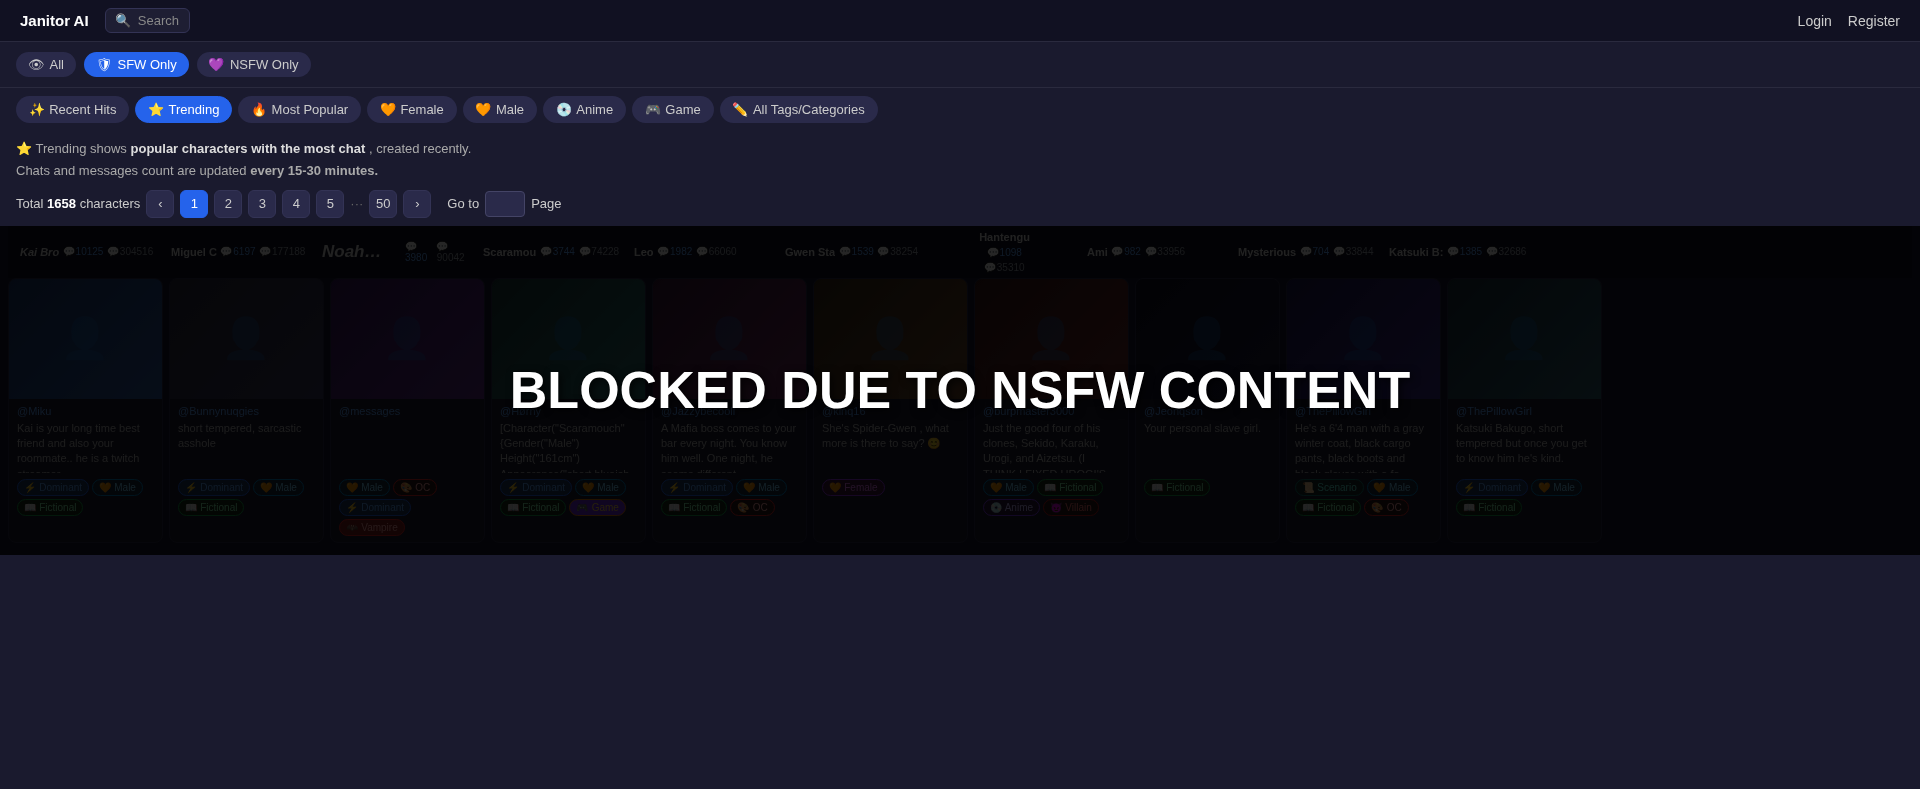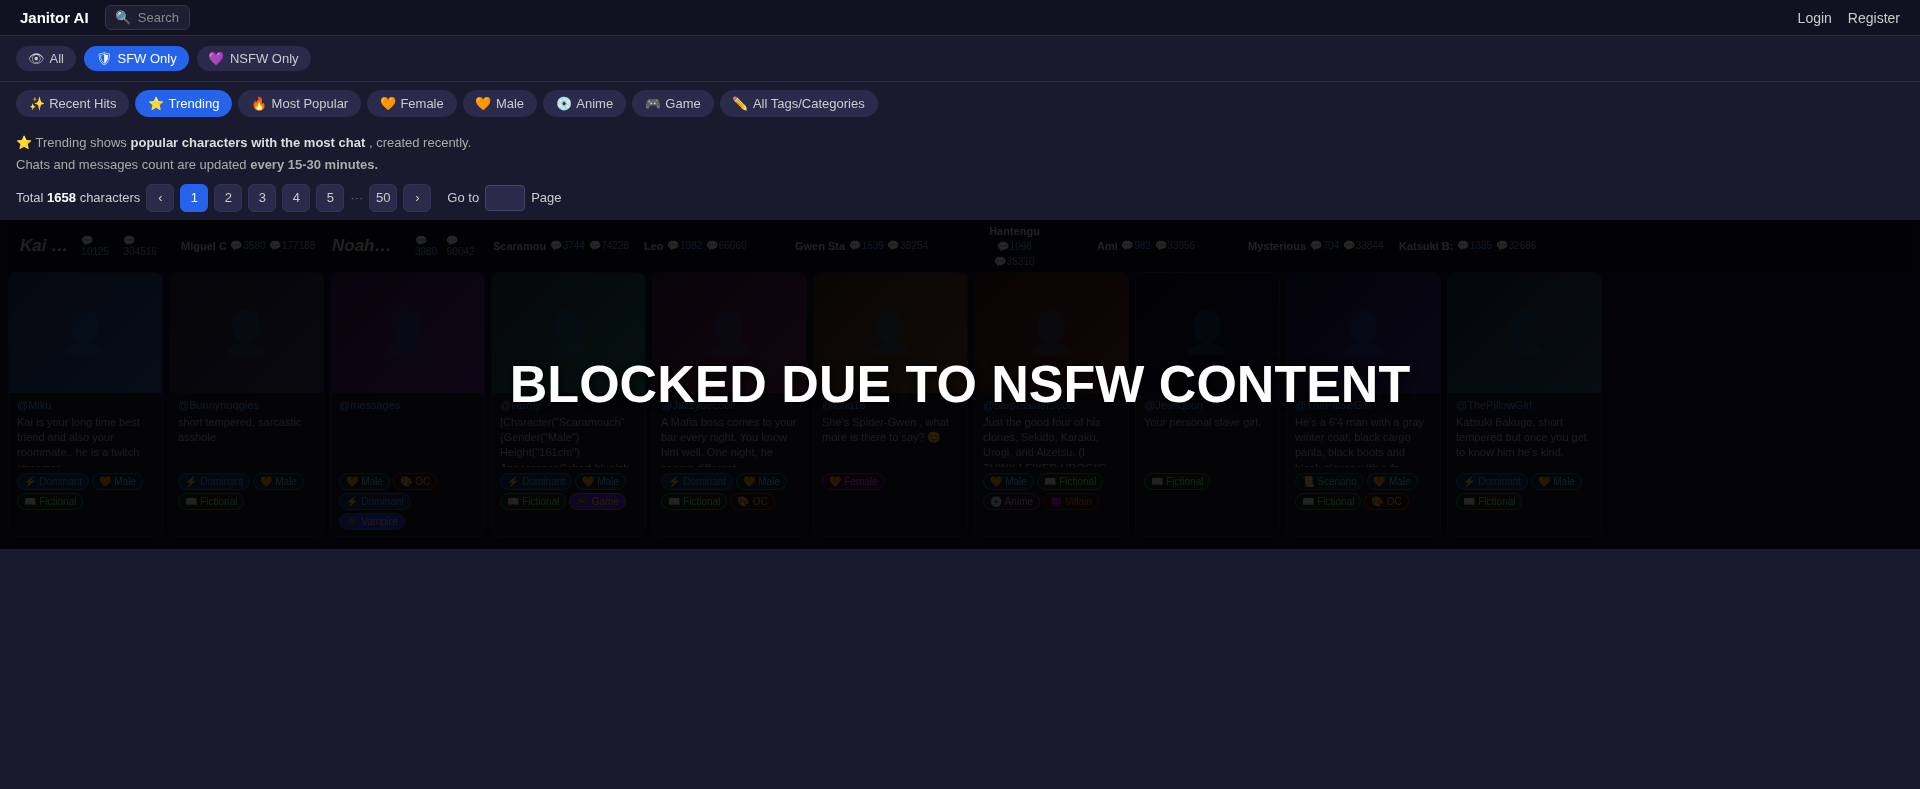--- a/index.html
+++ b/index.html
@@ -12,21 +12,21 @@
       overflow-x: hidden;
     }
 
     
     .header {
       background: #111122;
       display: flex;
       align-items: center;
       justify-content: space-between;
       padding: 0 20px;
-      height: 36px;
+      height: 42px;
       border-bottom: 1px solid #2a2a3e;
     }
     .header-left {
       display: flex;
       align-items: center;
       gap: 16px;
     }
     .logo {
       color: #ffffff;
       font-weight: 700;
@@ -258,21 +258,21 @@
     }
     .tag.dominant { background: #1e3a5f; color: #60a5fa; border-color: #2563eb; }
     .tag.female { background: #3d1a3d; color: #e879f9; border-color: #9333ea; }
     .tag.male { background: #1a2d3d; color: #7dd3fc; border-color: #0284c7; }
     .tag.fictional { background: #1a2d1a; color: #86efac; border-color: #16a34a; }
     .tag.anime { background: #2d1a3d; color: #c4b5fd; border-color: #7c3aed; }
     .tag.game { background: #6d28d9; color: #fcd34d; border-color: #d97706; }
     .tag.oc { background: #2d1a1a; color: #fca5a5; border-color: #dc2626; }
     .tag.villain { background: #2d1a1a; color: #f87171; border-color: #b91c1c; }
     .tag.scenario { background: #1a2d2d; color: #5eead4; border-color: #0f766e; }
-    .tag.vampire { background: #1d4ed8; color: #fca5a5; border-color: #dc2626; }
+    .tag.vampire { background: #7f1d1d; color: #fca5a5; border-color: #dc2626; }
 
     
     .bg-blue { background: linear-gradient(135deg, #1e3a6e, #2d5aa0); }
     .bg-gray { background: linear-gradient(135deg, #2a2a3e, #3a3a5e); }
     .bg-purple { background: linear-gradient(135deg, #3a1a5e, #5e2d8a); }
     .bg-teal { background: linear-gradient(135deg, #1a3a3a, #2d6e6e); }
     .bg-pink { background: linear-gradient(135deg, #3a1a3a, #6e2d5e); }
     .bg-orange { background: linear-gradient(135deg, #3a2a1a, #6e4a2d); }
     .bg-red { background: linear-gradient(135deg, #3a1a1a, #6e2d2d); }
     .bg-dark { background: linear-gradient(135deg, #111122, #1e1e3e); }
@@ -380,27 +380,27 @@
 
 <div class="characters-section">
 
   <div class="nsfw-overlay">
     <span class="nsfw-overlay-text">BLOCKED DUE TO NSFW CONTENT</span>
   </div>
 
   <div style="display:flex; gap:6px; overflow-x:auto; background:#111122; padding:3px 8px;">
     <div id="name-strip-container" style="display:flex; gap:6px;">
         <div style="display: flex; align-items: center; gap: 4px; min-width: 145px; max-width: 155px; padding: 2px 4px; background: rgb(17, 17, 34); flex-shrink: 0;">
-    <span style="color:#ddd; font-weight:600; font-size:17px; white-space:nowrap; overflow:hidden; text-overflow:ellipsis; max-width:65px;font-style:italic;">Kai Bro</span>
+    <span style="color:#ddd; font-weight:600; font-size:11px; white-space:nowrap; overflow:hidden; text-overflow:ellipsis; max-width:65px;font-style:italic;">Kai Bro</span>
     <span style="display:flex; align-items:center; gap:2px; font-size:10px; color:#60a5fa;">💬10125</span>
     <span style="display:flex; align-items:center; gap:2px; font-size:10px; color:#9ca3af;">💬304516</span>
   </div>
         <div style="display: flex; align-items: center; gap: 4px; min-width: 145px; max-width: 155px; padding: 2px 4px; background: rgb(17, 17, 34); flex-shrink: 0;">
     <span style="color:#ddd; font-weight:600; font-size:11px; white-space:nowrap; overflow:hidden; text-overflow:ellipsis; max-width:65px;">Miguel C</span>
-    <span style="display:flex; align-items:center; gap:2px; font-size:10px; color:#60a5fa;">💬3580</span>
+    <span style="display:flex; align-items:center; gap:2px; font-size:10px; color:#60a5fa;">💬6197</span>
     <span style="display:flex; align-items:center; gap:2px; font-size:10px; color:#9ca3af;">💬177188</span>
   </div>
         <div style="display: flex; align-items: center; gap: 4px; min-width: 145px; max-width: 155px; padding: 2px 4px; background: rgb(17, 17, 34); flex-shrink: 0;">
     <span style="color:#ddd; font-weight:600; font-size:17px; white-space:nowrap; overflow:hidden; text-overflow:ellipsis; max-width:65px;font-style:italic;">Noah you</span>
     <span style="display:flex; align-items:center; gap:2px; font-size:10px; color:#60a5fa;margin-left:17px;">💬3980</span>
     <span style="display:flex; align-items:center; gap:2px; font-size:10px; color:#9ca3af;">💬90042</span>
   </div>
         <div style="display: flex; align-items: center; gap: 4px; min-width: 145px; max-width: 155px; padding: 2px 4px; background: rgb(17, 17, 34); flex-shrink: 0;">
     <span style="color:#ddd; font-weight:600; font-size:11px; white-space:nowrap; overflow:hidden; text-overflow:ellipsis; max-width:65px;">Scaramou</span>
     <span style="display:flex; align-items:center; gap:2px; font-size:10px; color:#60a5fa;">💬3744</span>

